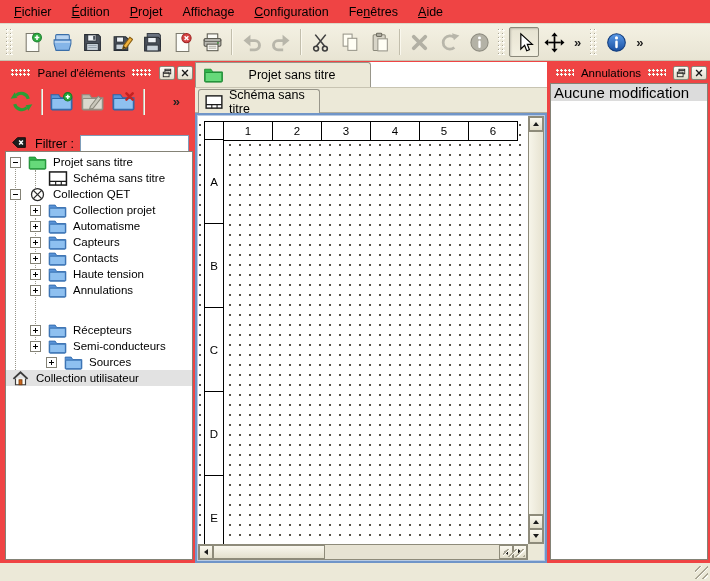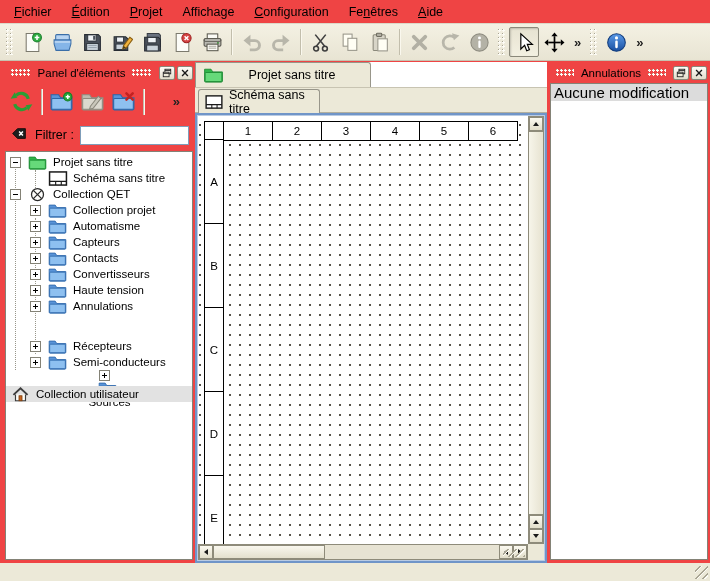--- a/index.html
+++ b/index.html
@@ -35,21 +35,21 @@
   .dock-title .dotfill{flex:1;height:8px;margin:0 5px;}
   .dock-btn{width:16px;height:14px;display:flex;align-items:center;justify-content:center;margin-left:2px;padding:0;
     background:linear-gradient(#fefdf8,#e2decd);border:1px solid #8a887a;border-radius:2px;}
   .dock-btn svg{width:10px;height:10px;display:block;}
 
   .dock-toolbar{height:37px;display:flex;align-items:center;padding:0 3px;}
   .dock-toolbar .tbtn{width:31px;height:31px;}
   .dock-toolbar .tbtn svg{width:23px;height:23px;}
   .dock-toolbar .tb-chevron{margin-left:auto;margin-right:8px;}
 
-  .filter-row{height:30px;display:flex;align-items:center;gap:6px;padding:0 7px;}
+  .filter-row{height:30px;display:flex;align-items:center;gap:6px;padding:0 7px;margin-top:9px;}
   .filter-clear{width:19px;height:16px;border:none;background:none;padding:0;display:flex;align-items:center;}
   .filter-clear svg{width:18px;height:15px;}
   .filter-label{font-size:12.5px;white-space:nowrap;}
   .filter-input{flex:1;min-width:0;height:19px;border:1px solid #7f9db9;background:#fff;font:12px "Liberation Sans",sans-serif;padding:0 3px;box-sizing:border-box;}
 
   .tree{position:absolute;left:2px;right:3px;top:89px;bottom:2px;background:#fff;border:1px solid #848276;
     overflow:hidden;padding-top:2px;box-sizing:border-box;}
   .tree-row{height:16px;display:flex;align-items:center;font-size:11.5px;white-space:nowrap;position:relative;z-index:2;}
   .tree-row.hl{background:#e2e2e2;}
   .expander{position:relative;width:9px;height:9px;background:#fff;border:1px solid #848276;margin-right:6px;flex:0 0 auto;}
@@ -481,33 +481,20 @@
           <span class="expander">
             <i class="eh"></i>
             <i class="ev"></i>
           </span>
           <span class="tree-icon">
             <svg viewBox="0 0 22 18" style="width:19px;height:15px;display:block">
               <path d="M1 2.5h7.2l2 3H21v10.3a1.2 1.2 0 0 1-1.2 1.2H2.2A1.2 1.2 0 0 1 1 15.8z" fill="#5a94d8" stroke="#2c66a8"></path>
               <rect x="1.6" y="6.2" width="18.8" height="10.2" rx="1" fill="#8ec0f0" stroke="#2c66a8"></rect>
             </svg>
           </span>
-          <span class="tree-label">Convertisseurs</span>
-        </div>
-        <div class="tree-row" style="padding-left: 24px;">
-          <span class="expander">
-            <i class="eh"></i>
-            <i class="ev"></i>
-          </span>
-          <span class="tree-icon">
-            <svg viewBox="0 0 22 18" style="width:19px;height:15px;display:block">
-              <path d="M1 2.5h7.2l2 3H21v10.3a1.2 1.2 0 0 1-1.2 1.2H2.2A1.2 1.2 0 0 1 1 15.8z" fill="#5a94d8" stroke="#2c66a8"></path>
-              <rect x="1.6" y="6.2" width="18.8" height="10.2" rx="1" fill="#8ec0f0" stroke="#2c66a8"></rect>
-            </svg>
-          </span>
           <span class="tree-label">Haute tension</span>
         </div>
         <div class="tree-row" style="padding-left: 24px;">
           <span class="expander">
             <i class="eh"></i>
             <i class="ev"></i>
           </span>
           <span class="tree-icon">
             <svg viewBox="0 0 22 18" style="width:19px;height:15px;display:block">
               <path d="M1 2.5h7.2l2 3H21v10.3a1.2 1.2 0 0 1-1.2 1.2H2.2A1.2 1.2 0 0 1 1 15.8z" fill="#5a94d8" stroke="#2c66a8"></path>
@@ -535,21 +522,21 @@
             <i class="ev"></i>
           </span>
           <span class="tree-icon">
             <svg viewBox="0 0 22 18" style="width:19px;height:15px;display:block">
               <path d="M1 2.5h7.2l2 3H21v10.3a1.2 1.2 0 0 1-1.2 1.2H2.2A1.2 1.2 0 0 1 1 15.8z" fill="#5a94d8" stroke="#2c66a8"></path>
               <rect x="1.6" y="6.2" width="18.8" height="10.2" rx="1" fill="#8ec0f0" stroke="#2c66a8"></rect>
             </svg>
           </span>
           <span class="tree-label">Semi-conducteurs</span>
         </div>
-        <div class="tree-row" style="padding-left: 16px; flex-direction: column;">
+        <div class="tree-row" style="padding-left: 40px;">
           <span class="expander">
             <i class="eh"></i>
             <i class="ev"></i>
           </span>
           <span class="tree-icon">
             <svg viewBox="0 0 22 18" style="width:19px;height:15px;display:block">
               <path d="M1 2.5h7.2l2 3H21v10.3a1.2 1.2 0 0 1-1.2 1.2H2.2A1.2 1.2 0 0 1 1 15.8z" fill="#5a94d8" stroke="#2c66a8"></path>
               <rect x="1.6" y="6.2" width="18.8" height="10.2" rx="1" fill="#8ec0f0" stroke="#2c66a8"></rect>
             </svg>
           </span>

